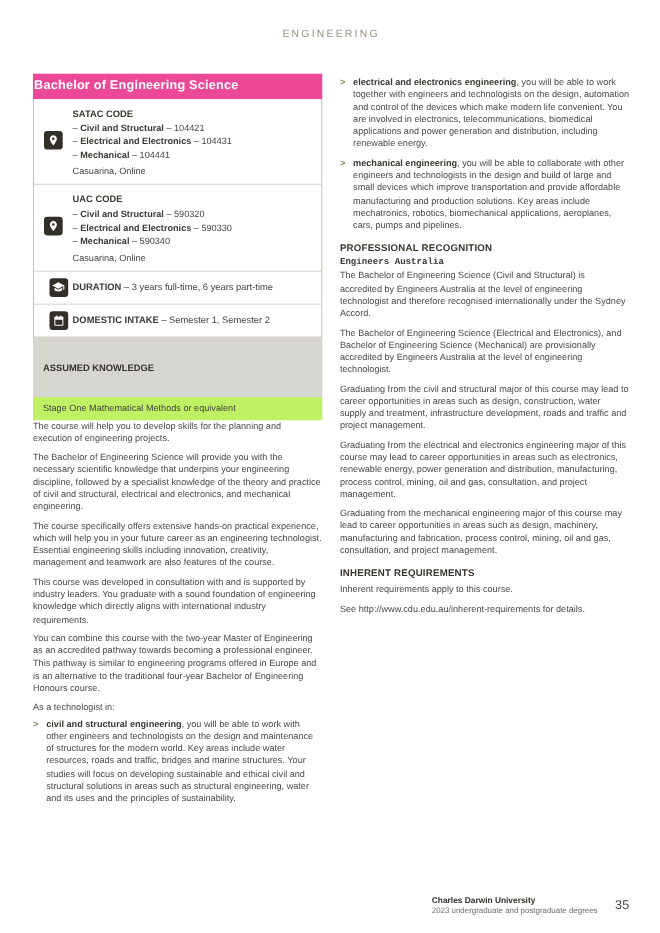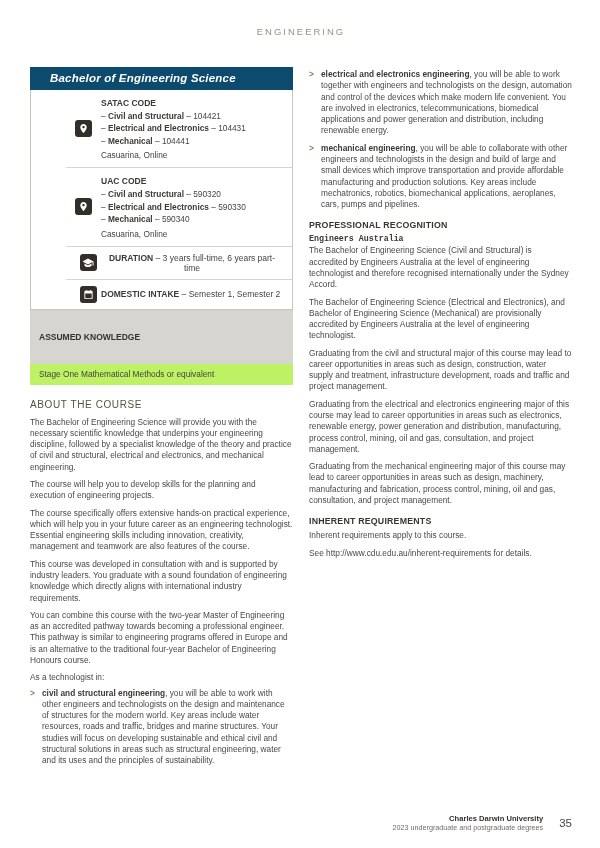--- a/index.html
+++ b/index.html
@@ -14,25 +14,25 @@
   .page { padding: 26px 28px 0 30px; }
   .category {
     text-align: center; font-size: 9.5px; letter-spacing: 2px;
     color: #9a9280;
   }
   .columns { display: flex; gap: 16px; margin-top: 30px; }
   .col { width: 263px; flex: none; }
 
   
   .title-bar {
-    background: #0c4a6e; color: #ffffff;
+    background: #ec4899; color: #ffffff;
     font-size: 11.5px; font-weight: bold;
-    padding: 5px 20px 6px; letter-spacing: 0.2px; font-style: italic;
-  }
-  .info-box { border: 1px solid #c9c5b9; border-top: none; padding-left: 35px; }
+    padding: 5px 1px 6px; letter-spacing: 0.2px;
+  }
+  .info-box { border: 1px solid #c9c5b9; border-top: none; }
   .info-section { padding: 8px 9px 7px; }
   .info-section + .info-section { border-top: 1px solid #d8d4c8; }
   .code-heading {
     font-weight: bold; font-size: 8.5px; color: #3a382f;
     margin-left: 26px; margin-bottom: 2px;
   }
   .code-row { display: flex; align-items: center; }
   .icon-cell { width: 26px; flex: none; }
   .icon-badge {
     width: 17px; height: 17px; background: #312f28; border-radius: 3px;
@@ -73,21 +73,21 @@
     font-size: 8.8px; font-weight: bold; color: #39362d;
     letter-spacing: 0.2px; margin: 10px 0 4px;
   }
   .col-right .bullet:first-child { margin-top: 2px; }
   .sub-heading { font-size: 8.3px; font-weight: bold; color: #3a3933; margin: 0 0 2px; font-family: Liberation Mono, monospace; }
 
   .footer {
     position: absolute; right: 28px; bottom: 16px;
     display: flex; align-items: center; gap: 16px;
   }
-  .footer-text { text-align: right; }
+  .footer-text { }
   .footer-line1 { font-size: 7.6px; font-weight: bold; color: #33312b; }
   .footer-line2 { font-size: 7.2px; color: #6d6c67; }
   .page-number { font-size: 11.5px; color: #45443f; }
   svg { display: block; }
 </style>
 </head>
 <body>
 
 <div class="page">
   <div class="category">ENGINEERING</div>
@@ -156,23 +156,22 @@
                 </svg>
             </span>
           </div>
           <div><strong>DOMESTIC INTAKE</strong><span> – Semester 1, Semester 2</span></div>
         </div>
       </div>
 
       <div class="ak-header">ASSUMED KNOWLEDGE</div>
       <div class="ak-value">Stage One Mathematical Methods or equivalent</div>
 
-      <div class="about-heading">ABOUT THE COURSE</div>
+      <p class="body-p">The course will help you to develop skills for the planning and execution of engineering projects.</p>
       <p class="body-p">The Bachelor of Engineering Science will provide you with the necessary scientific knowledge that underpins your engineering discipline, followed by a specialist knowledge of the theory and practice of civil and structural, electrical and electronics, and mechanical engineering.</p>
-      <p class="body-p">The course will help you to develop skills for the planning and execution of engineering projects.</p>
       <p class="body-p">The course specifically offers extensive hands-on practical experience, which will help you in your future career as an engineering technologist. Essential engineering skills including innovation, creativity, management and teamwork are also features of the course.</p>
       <p class="body-p">This course was developed in consultation with and is supported by industry leaders. You graduate with a sound foundation of engineering knowledge which directly aligns with international industry requirements.</p>
       <p class="body-p">You can combine this course with the two-year Master of Engineering as an accredited pathway towards becoming a professional engineer. This pathway is similar to engineering programs offered in Europe and is an alternative to the traditional four-year Bachelor of Engineering Honours course.</p>
       <p class="body-p lead-in">As a technologist in:</p>
 
       <div class="bullet">
         <span class="bullet-marker">&gt;</span>
         <span class="bullet-text"><strong>civil and structural engineering</strong><span>, you will be able to work with other engineers and technologists on the design and maintenance of structures for the modern world. Key areas include water resources, roads and traffic, bridges and marine structures. Your studies will focus on developing sustainable and ethical civil and structural solutions in areas such as structural engineering, water and its uses and the principles of sustainability.</span></span>
       </div>
     </div>

